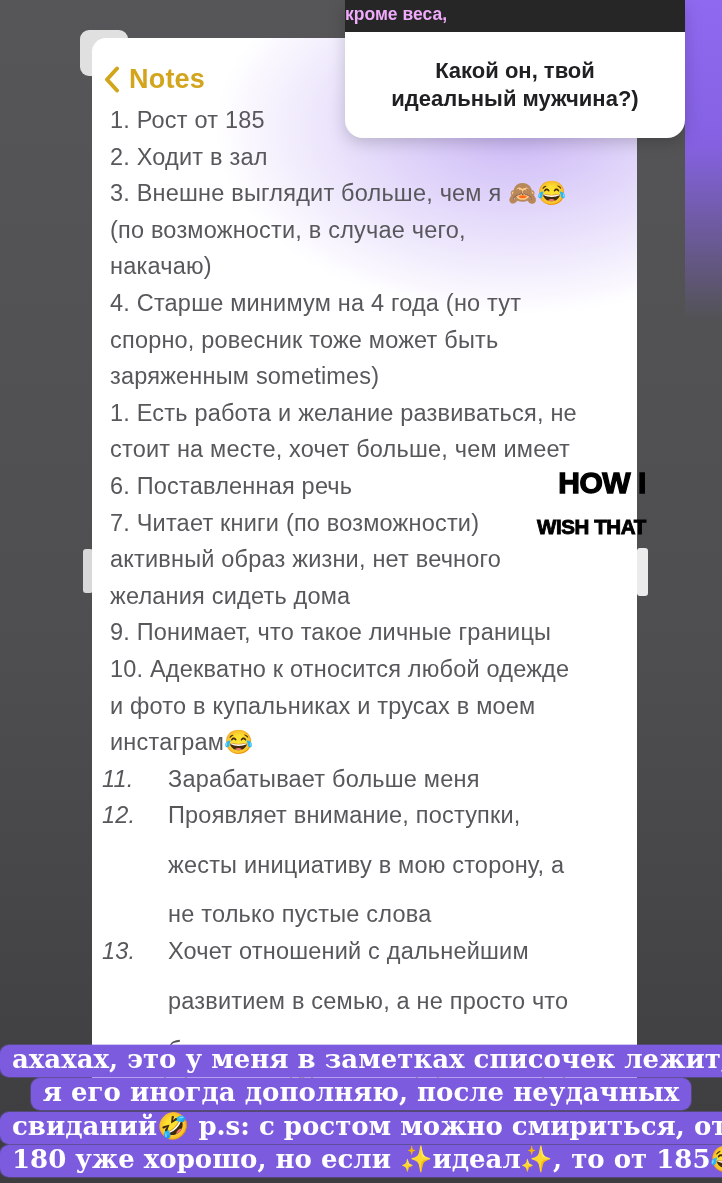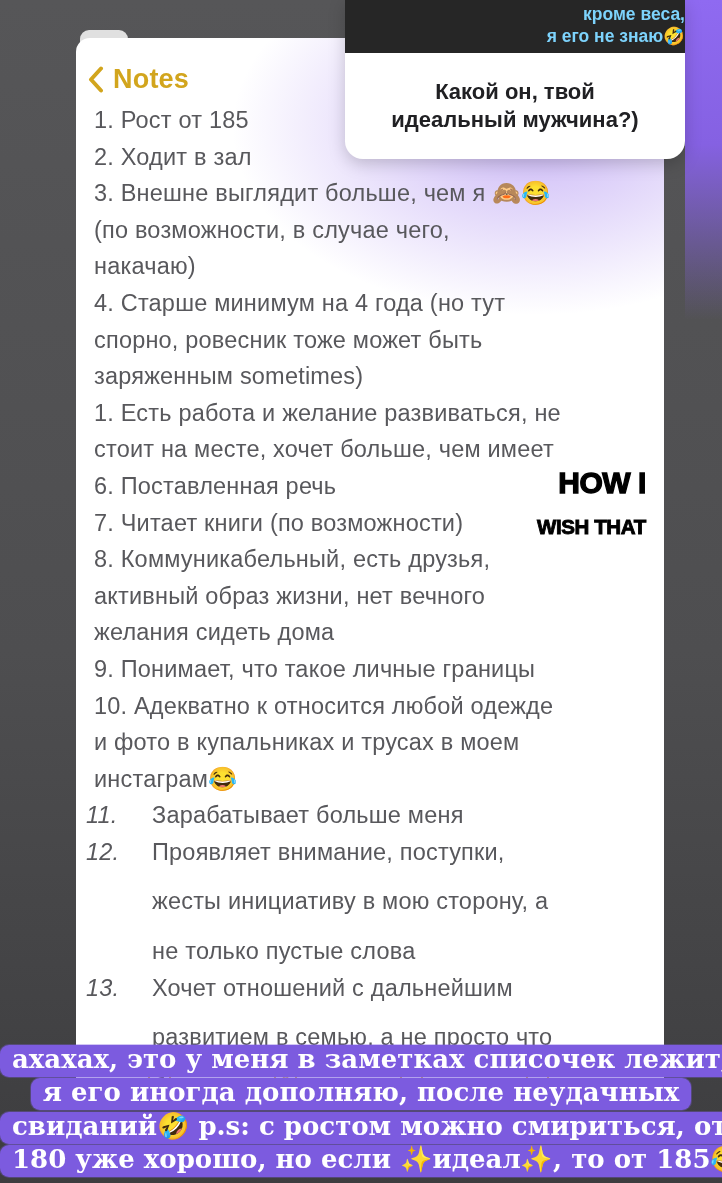--- a/index.html
+++ b/index.html
@@ -18,22 +18,22 @@
     position:absolute;right:0;top:0;width:37px;height:320px;
     background:linear-gradient(180deg,#8f6af1 0%,#8561e2 45%,rgba(80,80,82,0) 100%);
   }
   
   .corner-tab{position:absolute;left:80px;top:30px;width:48px;height:46px;background:#e0e0e0;border-radius:9px;}
   .left-tab{position:absolute;left:83px;top:549px;width:10px;height:44px;background:#d8d8d8;border-radius:3px;}
   .right-tab{position:absolute;left:637px;top:548px;width:11px;height:48px;background:#ebebeb;border-radius:3px;}
 
   
   .note-card{
-    position:absolute;left:76px;top:38px;width:545px;height:1062px;
-    background:#ffffff;border-radius:14px;z-index:1;overflow:hidden;padding-left:43px;
+    position:absolute;left:92px;top:38px;width:545px;height:1062px;
+    background:#ffffff;border-radius:14px;z-index:1;overflow:hidden;
   }
   .note-card .glow{
     position:absolute;inset:0;pointer-events:none;
     background:radial-gradient(420px 260px at 78% 90px,rgba(151,112,238,0.50),rgba(151,112,238,0) 72%);
   }
   .notes-back{
     position:absolute;left:12px;top:26px;display:flex;align-items:center;gap:9px;
     color:var(--accent);font-size:27px;font-weight:bold;letter-spacing:.2px;
   }
   .notes-back svg{display:block;}
@@ -48,21 +48,21 @@
     position:absolute;left:0;top:1026px;width:545px;display:flex;justify-content:center;gap:103px;
   }
   .tb-icon{
     width:19px;height:16px;border:2.5px solid var(--accent);border-radius:5px;opacity:.85;
     color:var(--accent);font-size:11px;line-height:14px;text-align:center;font-weight:bold;
   }
 
   
   .sticker{position:absolute;left:345px;top:0;width:340px;z-index:3;filter:drop-shadow(0 5px 8px rgba(0,0,0,.18));}
   .sticker-reply{
-    background:#262626;color:#7dd3fc;text-align:right;
+    background:#262626;color:#f0abfc;text-align:left;
     font-size:17.5px;font-weight:bold;line-height:21.5px;padding:4px 0 6px;
   }
   .sticker-question{
     background:#ffffff;color:#202023;text-align:center;border-radius:0 0 18px 18px;
     font-size:22px;font-weight:bold;line-height:28px;padding:25px 0 25px;
   }
 
   
   .wish{position:absolute;left:537px;top:468px;z-index:4;color:#000;text-align:right;}
   .wish .l1{font-size:30px;font-weight:bold;-webkit-text-stroke:1.3px #000;letter-spacing:-.5px;line-height:30px;}
@@ -107,21 +107,20 @@
       <div class="note-line">3. Внешне выглядит больше, чем я 🙈😂</div>
       <div class="note-line">(по возможности, в случае чего,</div>
       <div class="note-line">накачаю)</div>
       <div class="note-line">4. Старше минимум на 4 года (но тут</div>
       <div class="note-line">спорно, ровесник тоже может быть</div>
       <div class="note-line">заряженным sometimes)</div>
       <div class="note-line">1. Есть работа и желание развиваться, не</div>
       <div class="note-line">стоит на месте, хочет больше, чем имеет</div>
       <div class="note-line">6. Поставленная речь</div>
       <div class="note-line">7. Читает книги (по возможности)</div>
-      <div class="note-line">8. Коммуникабельный, есть друзья,</div>
       <div class="note-line">активный образ жизни, нет вечного</div>
       <div class="note-line">желания сидеть дома</div>
       <div class="note-line">9. Понимает, что такое личные границы</div>
       <div class="note-line">10. Адекватно к относится любой одежде</div>
       <div class="note-line">и фото в купальниках и трусах в моем</div>
       <div class="note-line">инстаграм😂</div>
       <div class="note-line"><span class="num">11.</span>Зарабатывает больше меня</div>
       <div class="note-line"><span class="num">12.</span>Проявляет внимание, поступки,</div>
       <div class="note-line hang">жесты инициативу в мою сторону, а</div>
       <div class="note-line hang">не только пустые слова</div>
@@ -135,21 +134,20 @@
       <div class="tb-icon">✓</div>
       <div class="tb-icon">◉</div>
       <div class="tb-icon">A</div>
       <div class="tb-icon">✎</div>
     </div>
 </div>
 
 <div class="sticker">
   <div class="sticker-reply">
     <div>кроме веса,</div>
-    <div>я его не знаю🤣</div>
   </div>
   <div class="sticker-question">
     <div>Какой он, твой</div>
     <div>идеальный мужчина?)</div>
   </div>
 </div>
 
 <div class="wish">
   <div class="l1">HOW I</div>
   <div class="l2">WISH THAT</div>

